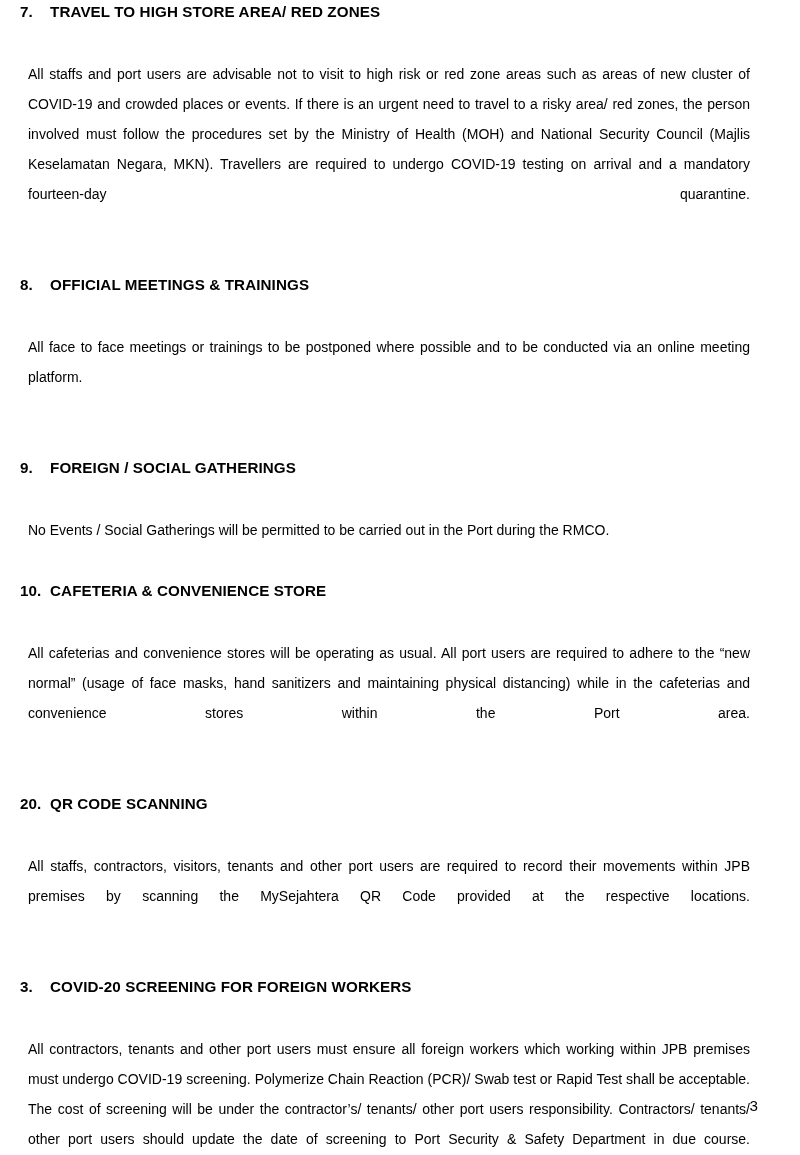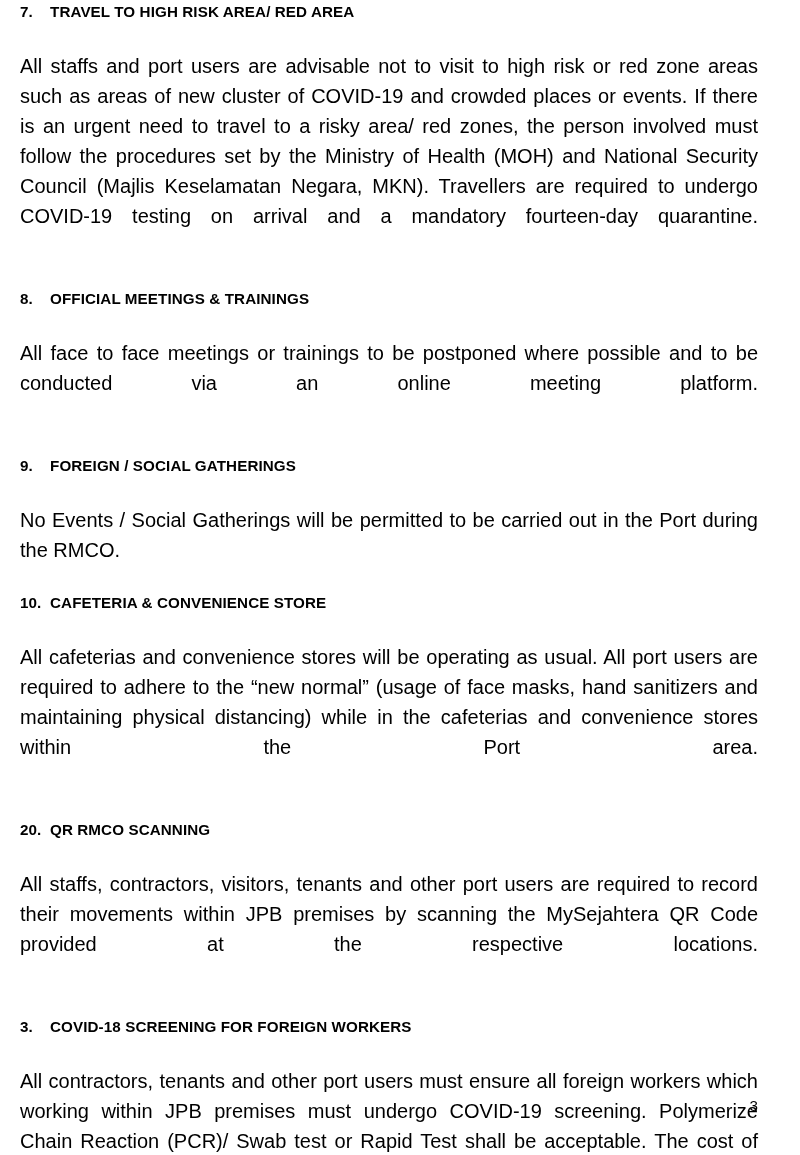--- a/index.html
+++ b/index.html
@@ -44,25 +44,25 @@
     flex: 0 0 auto;
     width: 30px;
     text-align: left;
     white-space: pre;
   }
   .section-title {
     flex: 1 1 auto;
     white-space: pre-wrap;
   }
   .section-body {
-    font-size: 20px;
+    font-size: 14px;
     line-height: 30px;
     text-align: justify;
     text-justify: inter-word;
-    margin: 0;
+    margin: 8px;
     padding: 0;
     white-space: pre-wrap;
     hyphens: none;
   }
   
   .section-body::after {
     content: "";
     display: inline-block;
     width: 100%;
   }
@@ -81,21 +81,21 @@
 </style>
 </head>
 <body>
 
 <div class="page">
   <div class="doc-body">
 
     <div class="section">
       <div class="section-heading">
         <span class="section-number">7.</span>
-        <span class="section-title">TRAVEL TO HIGH RISK AREA/ RED AREA</span>
+        <span class="section-title">TRAVEL TO HIGH STORE AREA/ RED ZONES</span>
       </div>
       <div class="gap-before-before" style="height:29px"></div>
       <p class="section-body">All staffs and port users are advisable not to visit to high risk or red zone areas such as areas of new cluster of COVID-19 and crowded places or events. If there is an urgent need to travel to a risky area/ red zones, the person involved must follow the procedures set by the Ministry of Health (MOH) and National Security Council (Majlis Keselamatan Negara, MKN). Travellers are required to undergo COVID-19 testing on arrival and a mandatory fourteen-day quarantine.</p>
     </div>
 
     <div style="height:28px"></div>
 
     <div class="section">
       <div class="section-heading">
         <span class="section-number">8.</span>
@@ -125,32 +125,32 @@
       </div>
       <div style="height:29px"></div>
       <p class="section-body">All cafeterias and convenience stores will be operating as usual. All port users are required to adhere to the “new normal” (usage of face masks, hand sanitizers and maintaining physical distancing) while in the cafeterias and convenience stores within the Port area.</p>
     </div>
 
     <div style="height:28px"></div>
 
     <div class="section">
       <div class="section-heading">
         <span class="section-number">20.</span>
-        <span class="section-title">QR RMCO SCANNING</span>
+        <span class="section-title">QR CODE SCANNING</span>
       </div>
       <div style="height:29px"></div>
       <p class="section-body">All staffs, contractors, visitors, tenants and other port users are required to record their movements within JPB premises by scanning the MySejahtera QR Code provided at the respective locations.</p>
     </div>
 
     <div style="height:28px"></div>
 
     <div class="section">
       <div class="section-heading">
         <span class="section-number">3.</span>
-        <span class="section-title">COVID-18 SCREENING FOR FOREIGN WORKERS</span>
+        <span class="section-title">COVID-20 SCREENING FOR FOREIGN WORKERS</span>
       </div>
       <div style="height:29px"></div>
       <p class="section-body">All contractors, tenants and other port users must ensure all foreign workers which working within JPB premises must undergo COVID-19 screening. Polymerize Chain Reaction (PCR)/ Swab test or Rapid Test shall be acceptable. The cost of screening will be under the contractor’s/ tenants/ other port users responsibility. Contractors/ tenants/ other port users should update the date of screening to Port Security &amp; Safety Department in due course.</p>
     </div>
 
   </div>
 
   <div class="page-number">3</div>
 </div>
 

